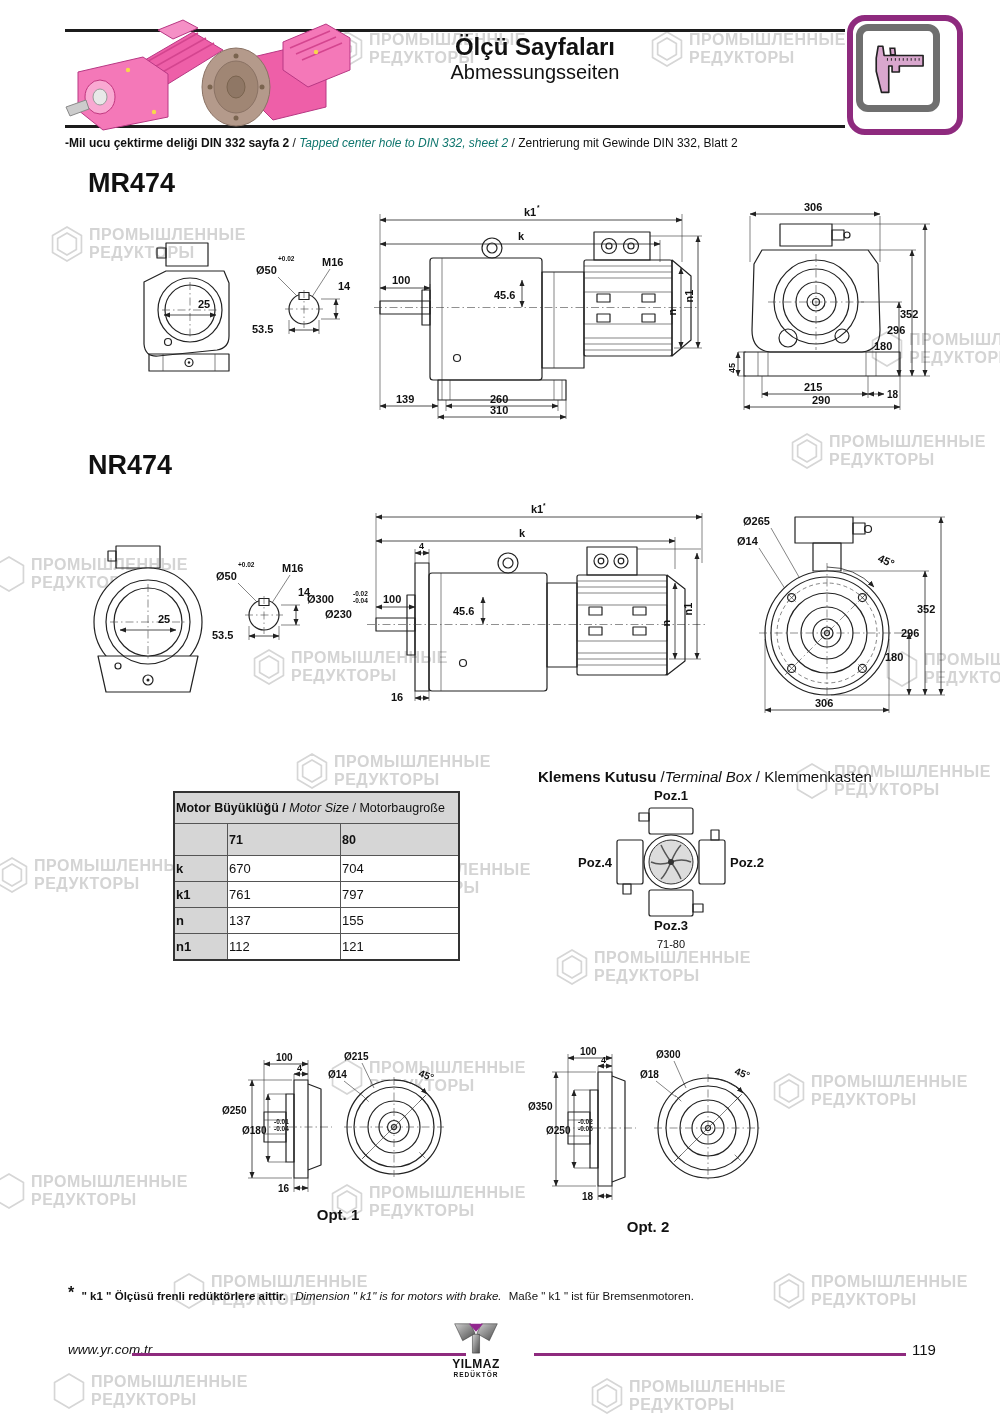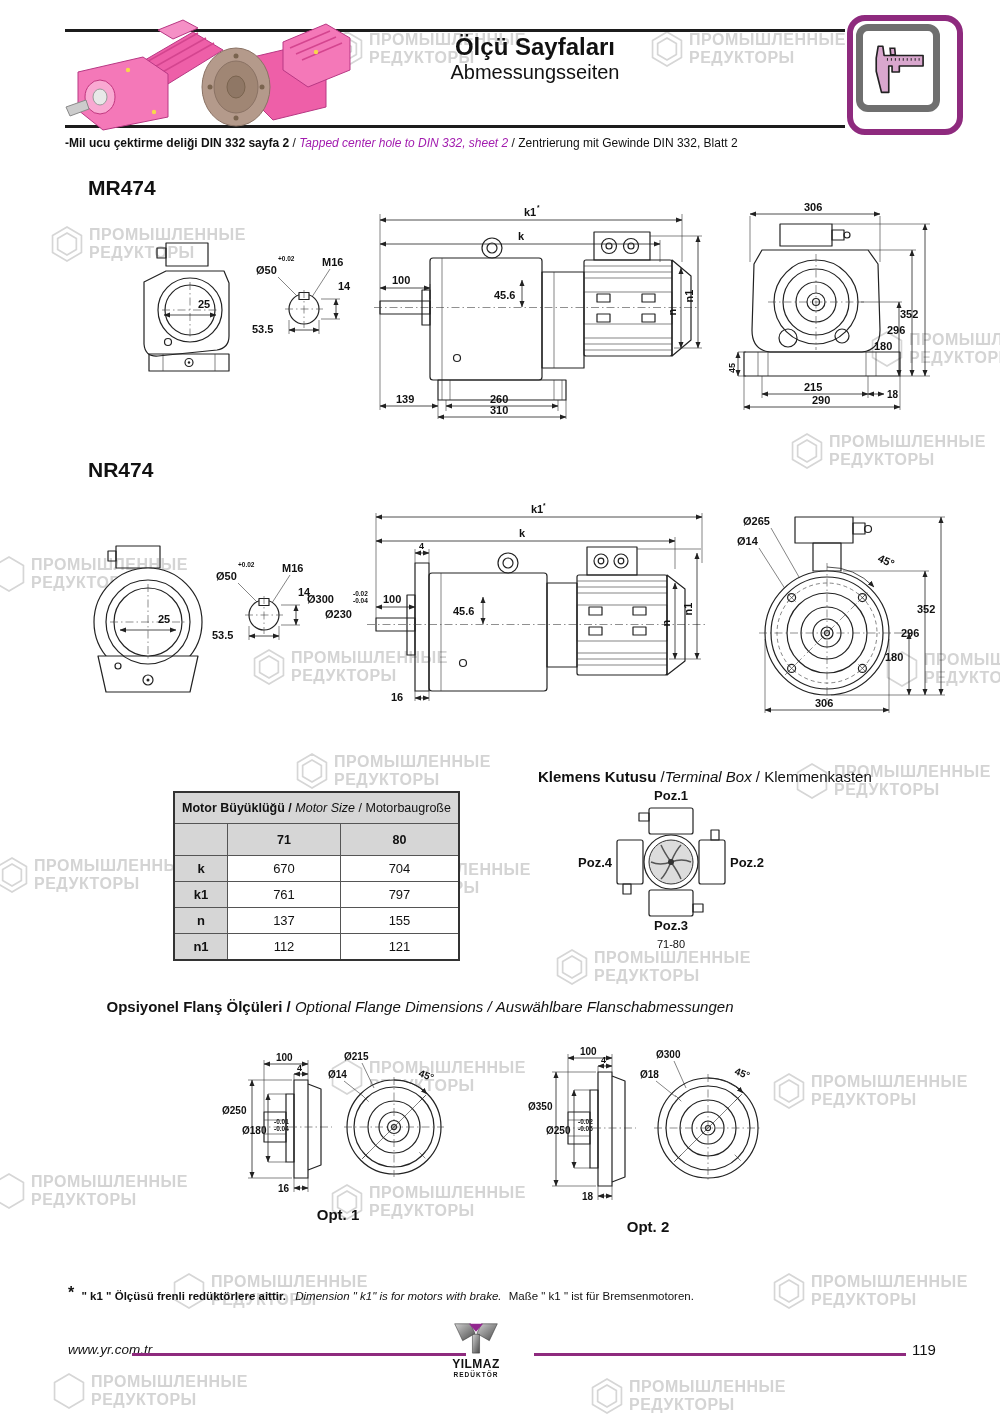--- a/index.html
+++ b/index.html
@@ -15,40 +15,40 @@
   .rule{position:absolute;left:65px;width:780px;height:2.5px;background:#1c1c1c;z-index:2;}
   .title-block{position:absolute;left:375px;top:33px;width:320px;text-align:center;z-index:2;}
   .h-tr{font-size:24px;font-weight:bold;}
   .h-en{font-size:20px;font-style:italic;line-height:1.5;}
   .h-de{font-size:20px;}
   .cal-outer{position:absolute;left:847px;top:15px;width:98px;height:102px;background:#fff;
      border:6px solid #8e2a7e;border-radius:18px;padding:3px;z-index:2;}
   .cal-inner{width:84px;height:88px;border:7px solid #6f6f6f;border-radius:12px;background:#fff;
      box-sizing:border-box;display:flex;align-items:center;justify-content:center;}
   .note{position:absolute;left:65px;top:136px;font-size:12px;z-index:2;white-space:nowrap;}
-  .note b{font-weight:bold;} .note i{font-style:italic;color:#a21caf;}
-  .model-name{position:absolute;left:88px;font-size:21px;font-weight:bold;z-index:2;margin-top:8px;}
+  .note b{font-weight:bold;} .note i{font-style:italic;color:#0f766e;}
+  .model-name{position:absolute;left:88px;font-size:27px;font-weight:bold;z-index:2;}
   
   svg{overflow:visible;}
   .ln{fill:none;stroke:#222;stroke-width:1.2;stroke-linejoin:round;}
   .lnf{fill:#fff;stroke:#222;stroke-width:1.2;stroke-linejoin:round;}
   .thin{fill:none;stroke:#333;stroke-width:.6;}
   .cl{fill:none;stroke:#444;stroke-width:.6;stroke-dasharray:8 3 1.5 3;}
   .dsh{fill:none;stroke:#333;stroke-width:.6;stroke-dasharray:4 3;}
   .dim{fill:none;stroke:#222;stroke-width:.8;}
   .dl{font:bold 11px "Liberation Sans",sans-serif;fill:#111;}
   .dm{font:bold 10px "Liberation Sans",sans-serif;fill:#111;}
   .d9{font:bold 9px "Liberation Sans",sans-serif;fill:#111;}
   .dxs{font:bold 6.5px "Liberation Sans",sans-serif;fill:#111;}
   .pz{font:bold 13px "Liberation Sans",sans-serif;fill:#111;}
   .rng{font:11px "Liberation Sans",sans-serif;fill:#111;}
   
   .mtable{position:absolute;left:173px;top:791px;border-collapse:collapse;z-index:2;
      font-size:12.5px;table-layout:fixed;}
-  .mtable td{border:1px solid #555;text-align:center;vertical-align:middle;}
+  .mtable td{border:1px solid #555;text-align:left;vertical-align:middle;}
   .mtable{border:2px solid #333;}
   .mtable .hd{background:#d6d6d6;height:28px;font-size:12.5px;}
   .mtable .sub td{background:#d6d6d6;height:29px;font-weight:bold;}
   .mtable .sub td:first-child{background:#d6d6d6;}
   .mtable .dr td{height:23px;background:#fff;font-size:13px;}
   .mtable .dr td.lab{background:#d6d6d6;font-weight:bold;}
   .mtable .b{font-weight:bold;} .mtable .i{font-style:italic;}
   
   .tb-title{position:absolute;left:538px;top:768px;font-size:15px;z-index:2;white-space:nowrap;}
   .tb-title b{font-weight:bold;} .tb-title i{font-style:italic;}
@@ -667,27 +667,20 @@
     <circle class="lnf" cx="105" cy="74" r="27"></circle>
     <circle cx="105" cy="74" r="22" fill="#dcdcdc" stroke="#333" stroke-width="1"></circle>
     <path d="M105,74 Q116,70 125,74 M105,74 Q112,84 115,91 M105,74 Q100,86 95,91 M105,74 Q94,78 85,74 M105,74 Q98,64 95,57 M105,74 Q110,62 115,57" fill="none" stroke="#555" stroke-width="1.5"></path>
     <circle cx="105" cy="74" r="3" fill="#333"></circle>
     <text class="pz" x="164" y="79">Poz.2</text>
     <text class="pz" x="46" y="79" text-anchor="end">Poz.4</text>
     <text class="pz" x="105" y="142" text-anchor="middle">Poz.3</text>
     <text class="rng" x="105" y="160" text-anchor="middle">71-80</text>
   </svg>
 
-  <div class="opt-title">
-    <b>Opsiyonel Flanş Ölçüleri</b>
-    <b>/</b>
-    <i>Optional Flange Dimensions</i>
-    <i>/</i>
-    <i>Auswählbare Flanschabmessungen</i>
-  </div>
 
   <svg class="abs" style="left:222px;top:1050px" width="232" height="148" viewBox="0 0 232 148">
     <line class="thin" x1="42" y1="10" x2="42" y2="62"></line>
       <line class="thin" x1="86" y1="10" x2="86" y2="30"></line>
     <line class="dim" x1="42" y1="14" x2="86" y2="14" marker-start="url(#arr)" marker-end="url(#arr)"></line>
     <text class="dm" x="54" y="11">100</text>
     <line class="thin" x1="72" y1="24" x2="72" y2="30"></line>
     <line class="dim" x1="72" y1="24" x2="86" y2="24" marker-start="url(#arr)" marker-end="url(#arr)"></line>
     <text class="d9" x="75" y="21">4</text>
     <text class="dm" x="0" y="64">Ø250</text>

